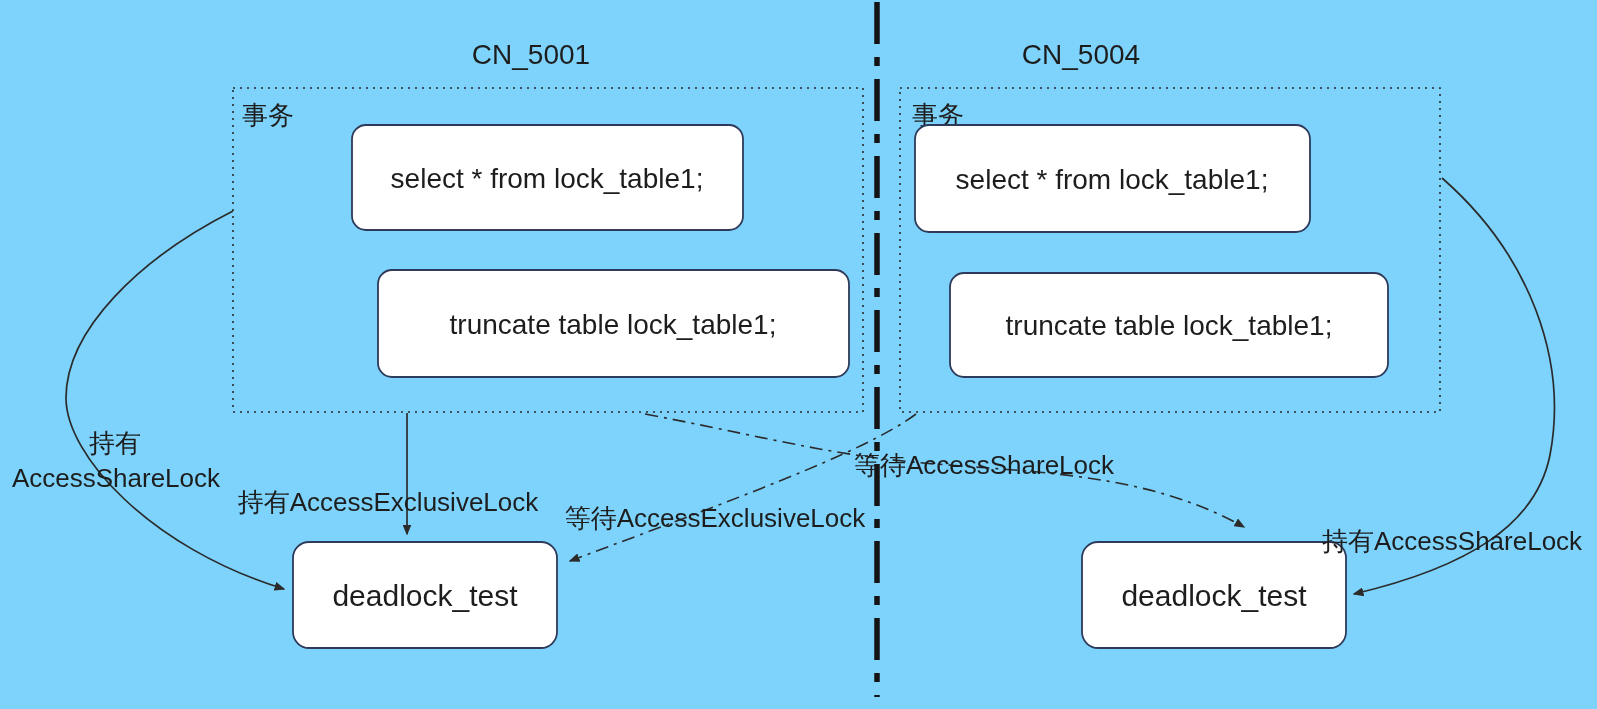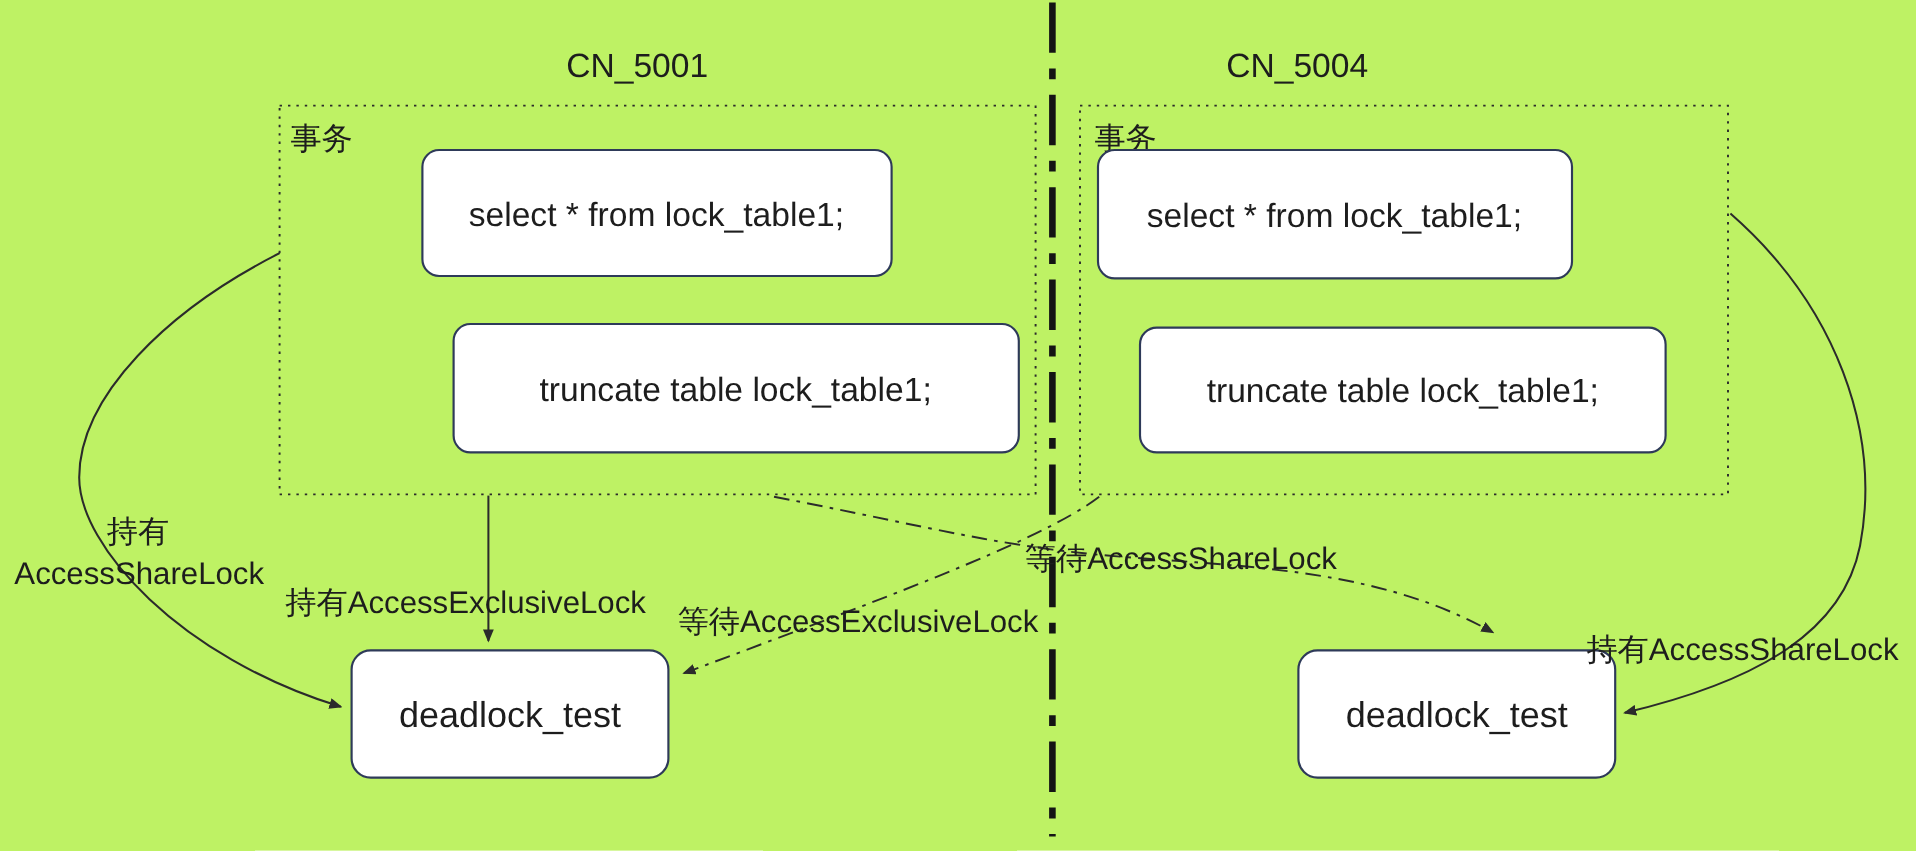--- a/index.html
+++ b/index.html
@@ -8,21 +8,21 @@
     background: #ffffff;
     width: 1597px;
     height: 709px;
     overflow: hidden;
     font-family: "Liberation Sans", "DejaVu Sans", sans-serif;
   }
   #stage {
     position: relative;
     width: 1597px;
     height: 709px;
-    background: #bef264;
+    background: #7dd3fc;
   }
   svg { display: block; }
 
   .node-box {
     fill: #ffffff;
     stroke: var(--border, #2e3a59);
     stroke-width: 1.8;
   }
   .dotted-box {
     fill: none;

